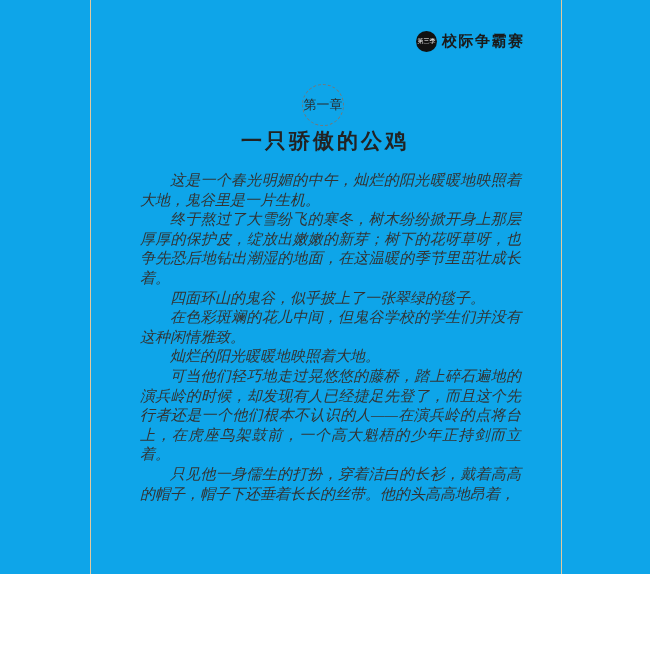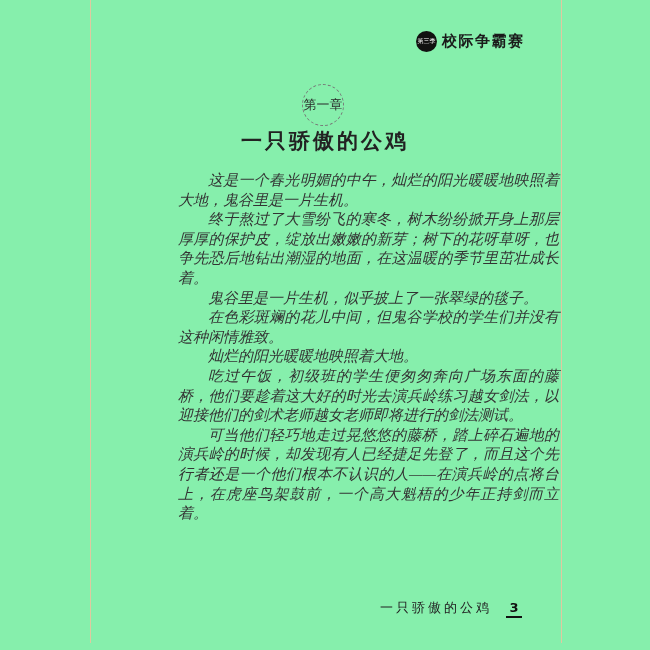--- a/index.html
+++ b/index.html
@@ -3,22 +3,22 @@
 <meta charset="utf-8">
 <style>
   :root{
     --rule:#dfc9a0;
     --text:#333333;
     --ink:#1a1a1a;
   }
   html,body{margin:0;padding:0;background:#ffffff;}
   .page{
     position:relative;
-    width:650px;height:650px;
-    background:#86efac;
+    width:650px;height:574px;
+    background:#0ea5e9;
     overflow:hidden;
     font-family:"Liberation Serif","DejaVu Serif",serif;
   }
   .rule{
     position:absolute;top:0;width:1px;height:643px;
     background:var(--rule);
   }
   .rule.left{left:90px;}
   .rule.right{left:561px;}
 
@@ -58,21 +58,20 @@
   }
 
   
   .body-text{
     position:absolute;left:140px;top:171px;width:381px;
     color:var(--text);
     font-size:15px;line-height:19.6px;
     font-style:italic;
     text-align:justify;
     font-family:"Liberation Serif","DejaVu Serif",serif;
-    margin-left:38px;
   }
   .body-text p{margin:0;text-indent:2em;}
 
   
   .footer{
     position:absolute;top:599px;right:128px;
     display:flex;align-items:baseline;gap:14px;
   }
   .footer-title{
     font-size:13px;color:#222222;letter-spacing:3px;
@@ -101,25 +100,25 @@
 
   <div class="chapter-badge">
     <span>第一章</span>
   </div>
 
   <div class="chapter-title">一只骄傲的公鸡</div>
 
   <div class="body-text">
     <p>这是一个春光明媚的中午，灿烂的阳光暖暖地映照着大地，鬼谷里是一片生机。</p>
     <p>终于熬过了大雪纷飞的寒冬，树木纷纷掀开身上那层厚厚的保护皮，绽放出嫩嫩的新芽；树下的花呀草呀，也争先恐后地钻出潮湿的地面，在这温暖的季节里茁壮成长着。</p>
-    <p>鬼谷里是一片生机，似乎披上了一张翠绿的毯子。</p>
+    <p>四面环山的鬼谷，似乎披上了一张翠绿的毯子。</p>
     <p>在色彩斑斓的花儿中间，但鬼谷学校的学生们并没有这种闲情雅致。</p>
     <p>灿烂的阳光暖暖地映照着大地。</p>
-    <p>吃过午饭，初级班的学生便匆匆奔向广场东面的藤桥，他们要趁着这大好的时光去演兵岭练习越女剑法，以迎接他们的剑术老师越女老师即将进行的剑法测试。</p>
     <p>可当他们轻巧地走过晃悠悠的藤桥，踏上碎石遍地的演兵岭的时候，却发现有人已经捷足先登了，而且这个先行者还是一个他们根本不认识的人——在演兵岭的点将台上，在虎座鸟架鼓前，一个高大魁梧的少年正持剑而立着。</p>
+    <p>只见他一身儒生的打扮，穿着洁白的长衫，戴着高高的帽子，帽子下还垂着长长的丝带。他的头高高地昂着，</p>
   </div>
 
   <div class="footer">
     <span class="footer-title">一只骄傲的公鸡</span>
     <span class="page-number">3</span>
   </div>
 
 </div>
 
 </body></html>

